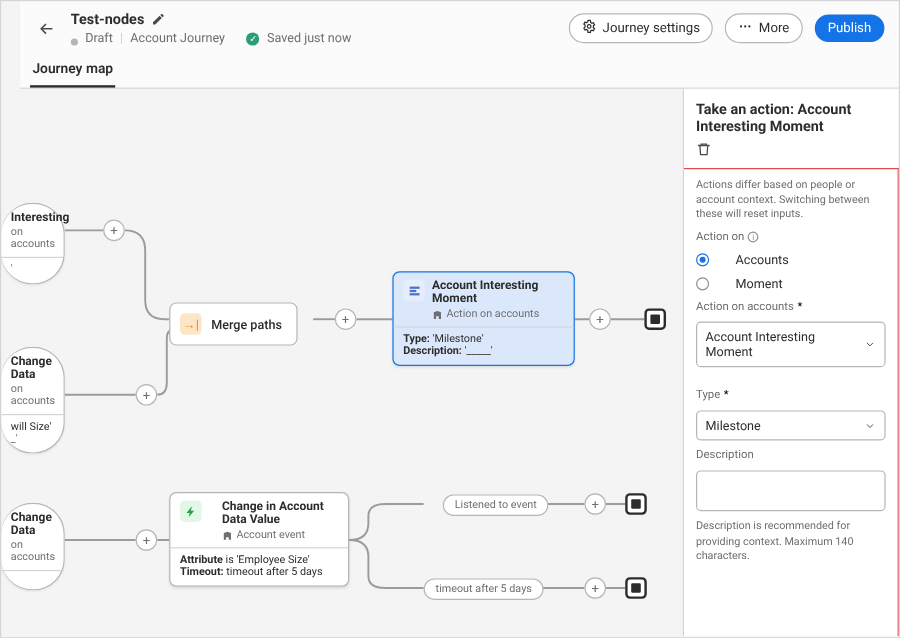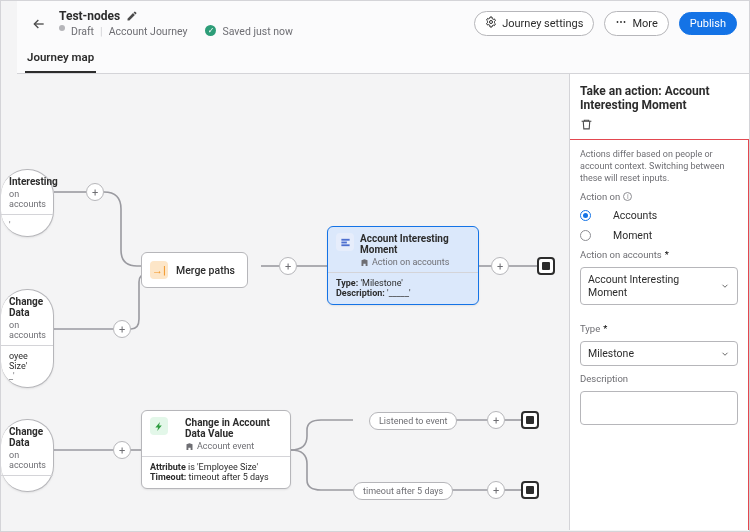--- a/index.html
+++ b/index.html
@@ -19,21 +19,21 @@
   html,body { margin:0; padding:0; width:750px; height:532px; overflow:hidden; color:var(--text); }
   body { border:1px solid var(--border); background:var(--canvas); }
 
   
   .header { background:var(--header-bg); border-bottom:1px solid var(--border);margin-left:16px; }
   .header-row1 { display:flex; align-items:center; padding:8px 12px 6px 12px; gap:10px; }
   .back { width:20px; height:20px; display:flex; align-items:center; justify-content:center; color:#4b4b4b; }
   .title-block { display:flex; flex-direction:column; gap:2px; font-size:11px; }
   .title-line { display:flex; align-items:center; gap:6px; font-weight:700; font-size:12px; }
   .pencil { width:12px; height:12px; color:#4b4b4b; }
-  .meta-line { display:flex; align-items:flex-start; gap:6px; color:var(--text-muted); font-size:10.5px; }
+  .meta-line { display:flex; align-items:flex-end; gap:6px; color:var(--text-muted); font-size:10.5px; }
   .dot-grey { width:6px; height:6px; border-radius:50%; background:#b5b5b9; }
   .pipe { color:#d0d0d4; }
   .saved-check { width:11px; height:11px; border-radius:50%; background:var(--green); display:inline-flex; align-items:center; justify-content:center; color:#fff; font-size:8px; }
   .spacer { flex:1; }
   .btn { border:1px solid var(--border-darker); background:#fff; border-radius:14px; padding:4px 10px; font-size:11px; display:flex; align-items:center; gap:5px; color:#2c2c2c; }
   .btn-primary { background:var(--blue); border-color:var(--blue); color:#fff; }
   .gear, .dots { width:12px; height:12px; }
 
   .header-row2 { display:flex; padding:0 8px;text-align:center; }
   .tab { padding:6px 2px 7px 2px; font-size:11.5px; font-weight:600; color:var(--text); border-bottom:2px solid var(--text); }
@@ -185,21 +185,21 @@
         <hr>
         <div class="kv" style="color:#6e6e73;">'</div>
       </div>
     </div>
 
     <div class="node cut-left" style="left:0; top:215px; width:53px;">
       <div class="body">
         <div class="title">Change Data</div>
         <div class="sub">on accounts</div>
         <hr>
-        <div class="kv">oyee Size'</div>
+        <div class="kv">will Size'</div>
         <div class="kv" style="color:#6e6e73;">_'</div>
       </div>
     </div>
 
     <div class="node cut-left" style="left:0; top:345px; width:53px;">
       <div class="body">
         <div class="title">Change Data</div>
         <div class="sub">on accounts</div>
         <hr>
         <div style="height:4px"></div>
@@ -320,16 +320,17 @@
       <div class="field-label req">Type</div>
       <div class="select">
         <span>Milestone</span>
         <svg class="chev" viewBox="0 0 24 24" fill="none" stroke="currentColor" stroke-width="2">
             <path d="M6 9l6 6 6-6"></path>
           </svg>
       </div>
 
       <div class="field-label">Description</div>
       <div class="textarea"></div>
+      <div class="hint">Description is recommended for providing context. Maximum 140 characters.</div>
     </div>
   </div>
 
 </div>
 
 </body></html>

